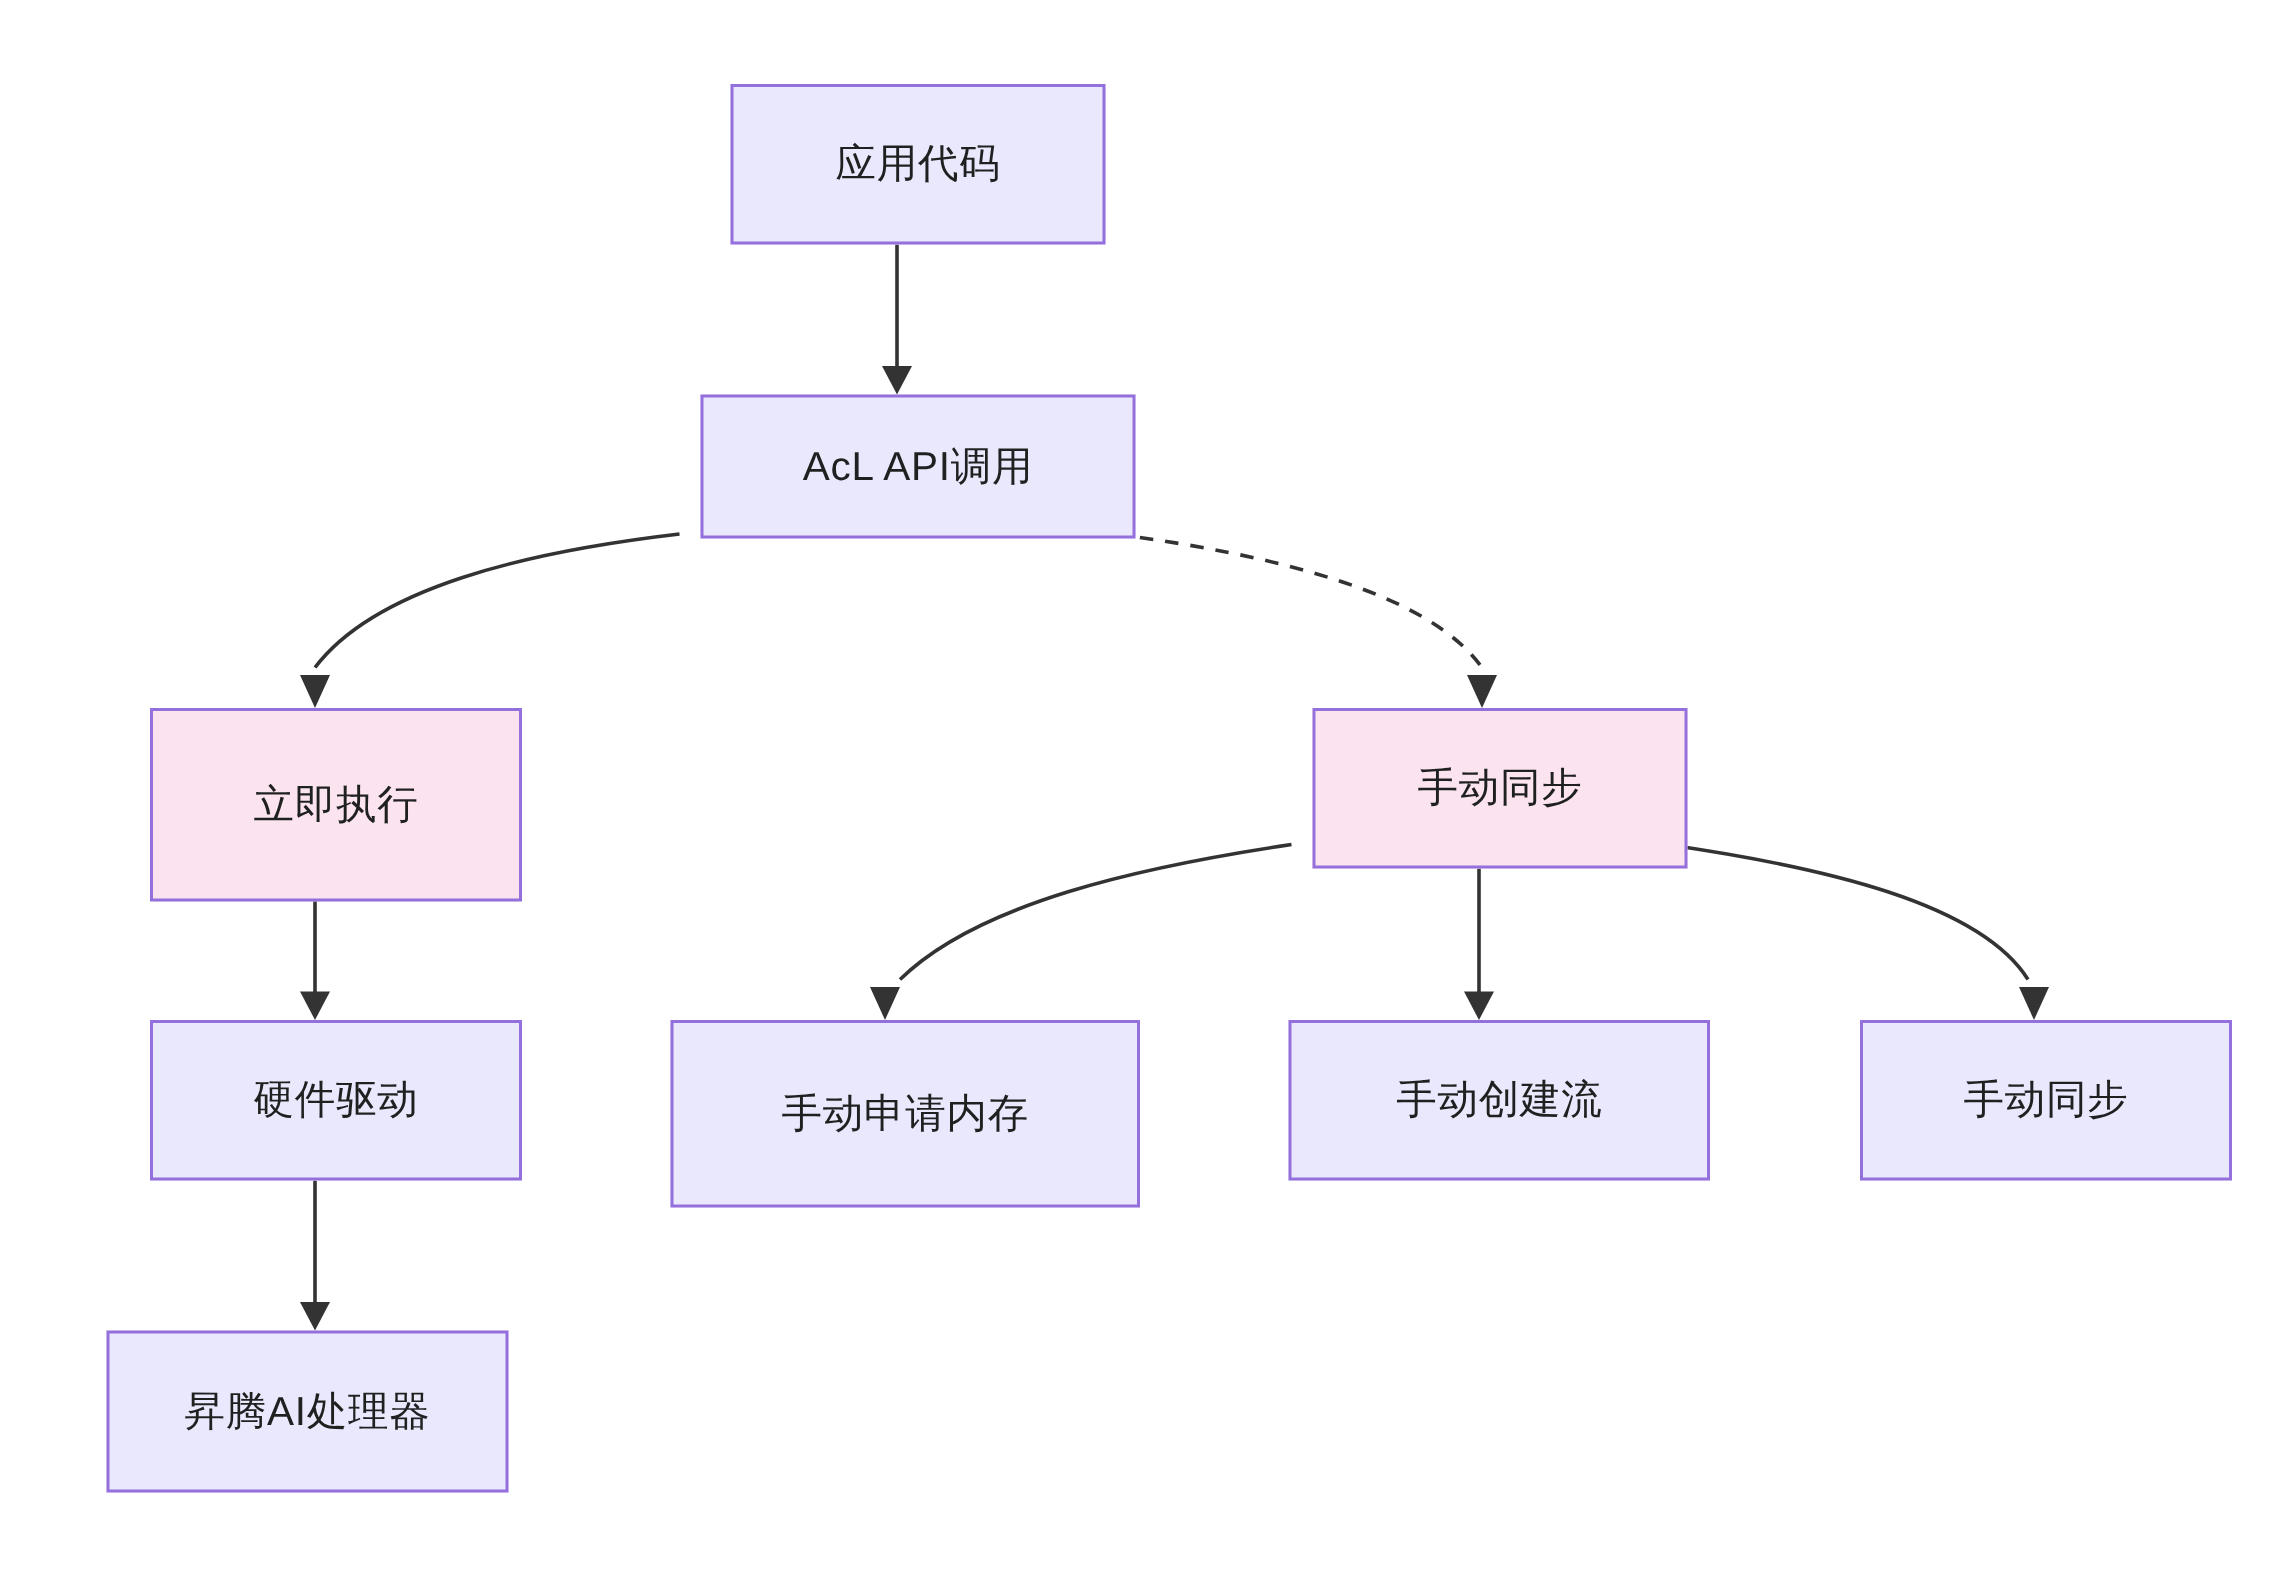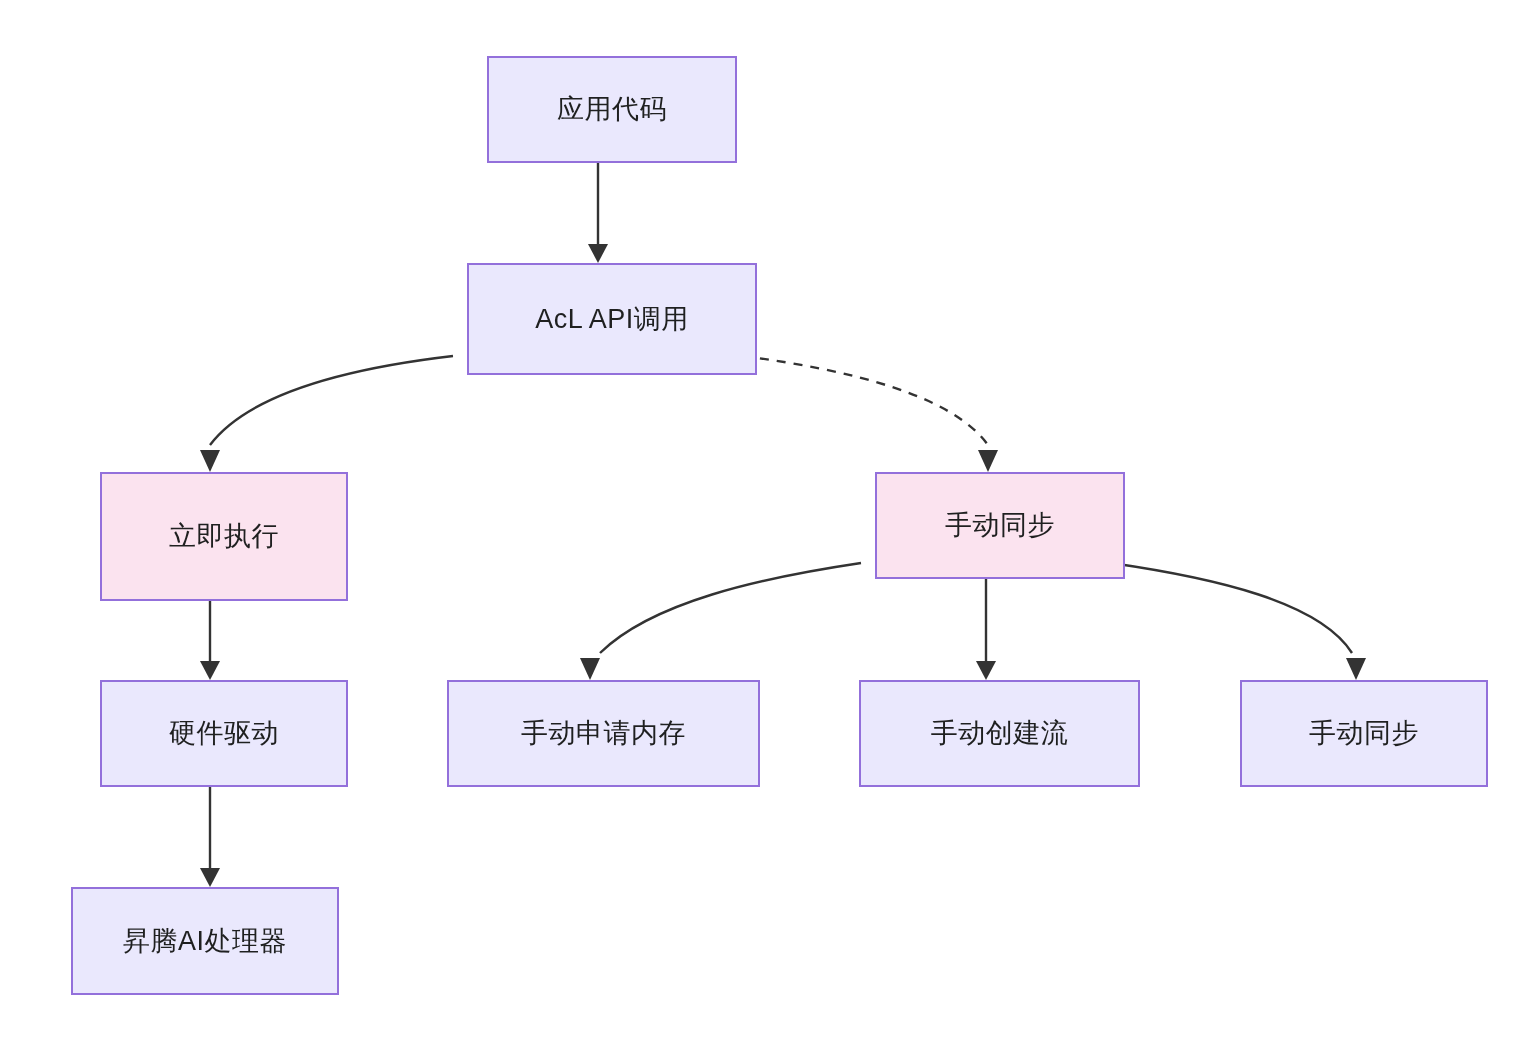--- a/index.html
+++ b/index.html
@@ -103,29 +103,29 @@
     </g>
 
     <g>
       <path class="edge-path" d="M 1111 563 C 1215 578, 1320 602, 1352 653"></path>
       <path class="arrow-head" d="M 1356 680 L 1346 658 L 1366 658 Z"></path>
     </g>
   </svg>
 
   <div class="node fill-purple" style="left:473px; top:56px;  width:250px; height:107px;">应用代码</div>
 
-  <div class="node fill-purple" style="left:453px; top:263px; width:290px; height:112px;">AcL API调用</div>
+  <div class="node fill-purple" style="left:453px; top:263px; width:290px; height:96px;">AcL API调用</div>
 
   <div class="node fill-pink" style="left:86px;  top:472px; width:248px; height:129px;">立即执行</div>
 
   <div class="node fill-pink" style="left:861px; top:472px; width:250px; height:107px;">手动同步</div>
 
   <div class="node fill-purple" style="left:86px;  top:680px; width:248px; height:107px;">硬件驱动</div>
 
-  <div class="node fill-purple" style="left:433px; top:680px; width:313px; height:107px;">手动申请内存</div>
+  <div class="node fill-purple" style="left:433px; top:680px; width:313px; height:125px;">手动申请内存</div>
 
   <div class="node fill-purple" style="left:845px; top:680px; width:281px; height:107px;">手动创建流</div>
 
   <div class="node fill-purple" style="left:1226px;top:680px; width:248px; height:107px;">手动同步</div>
 
   <div class="node fill-purple" style="left:57px;  top:887px; width:268px; height:108px;">昇腾AI处理器</div>
 
 </div>
 
 </body></html>

